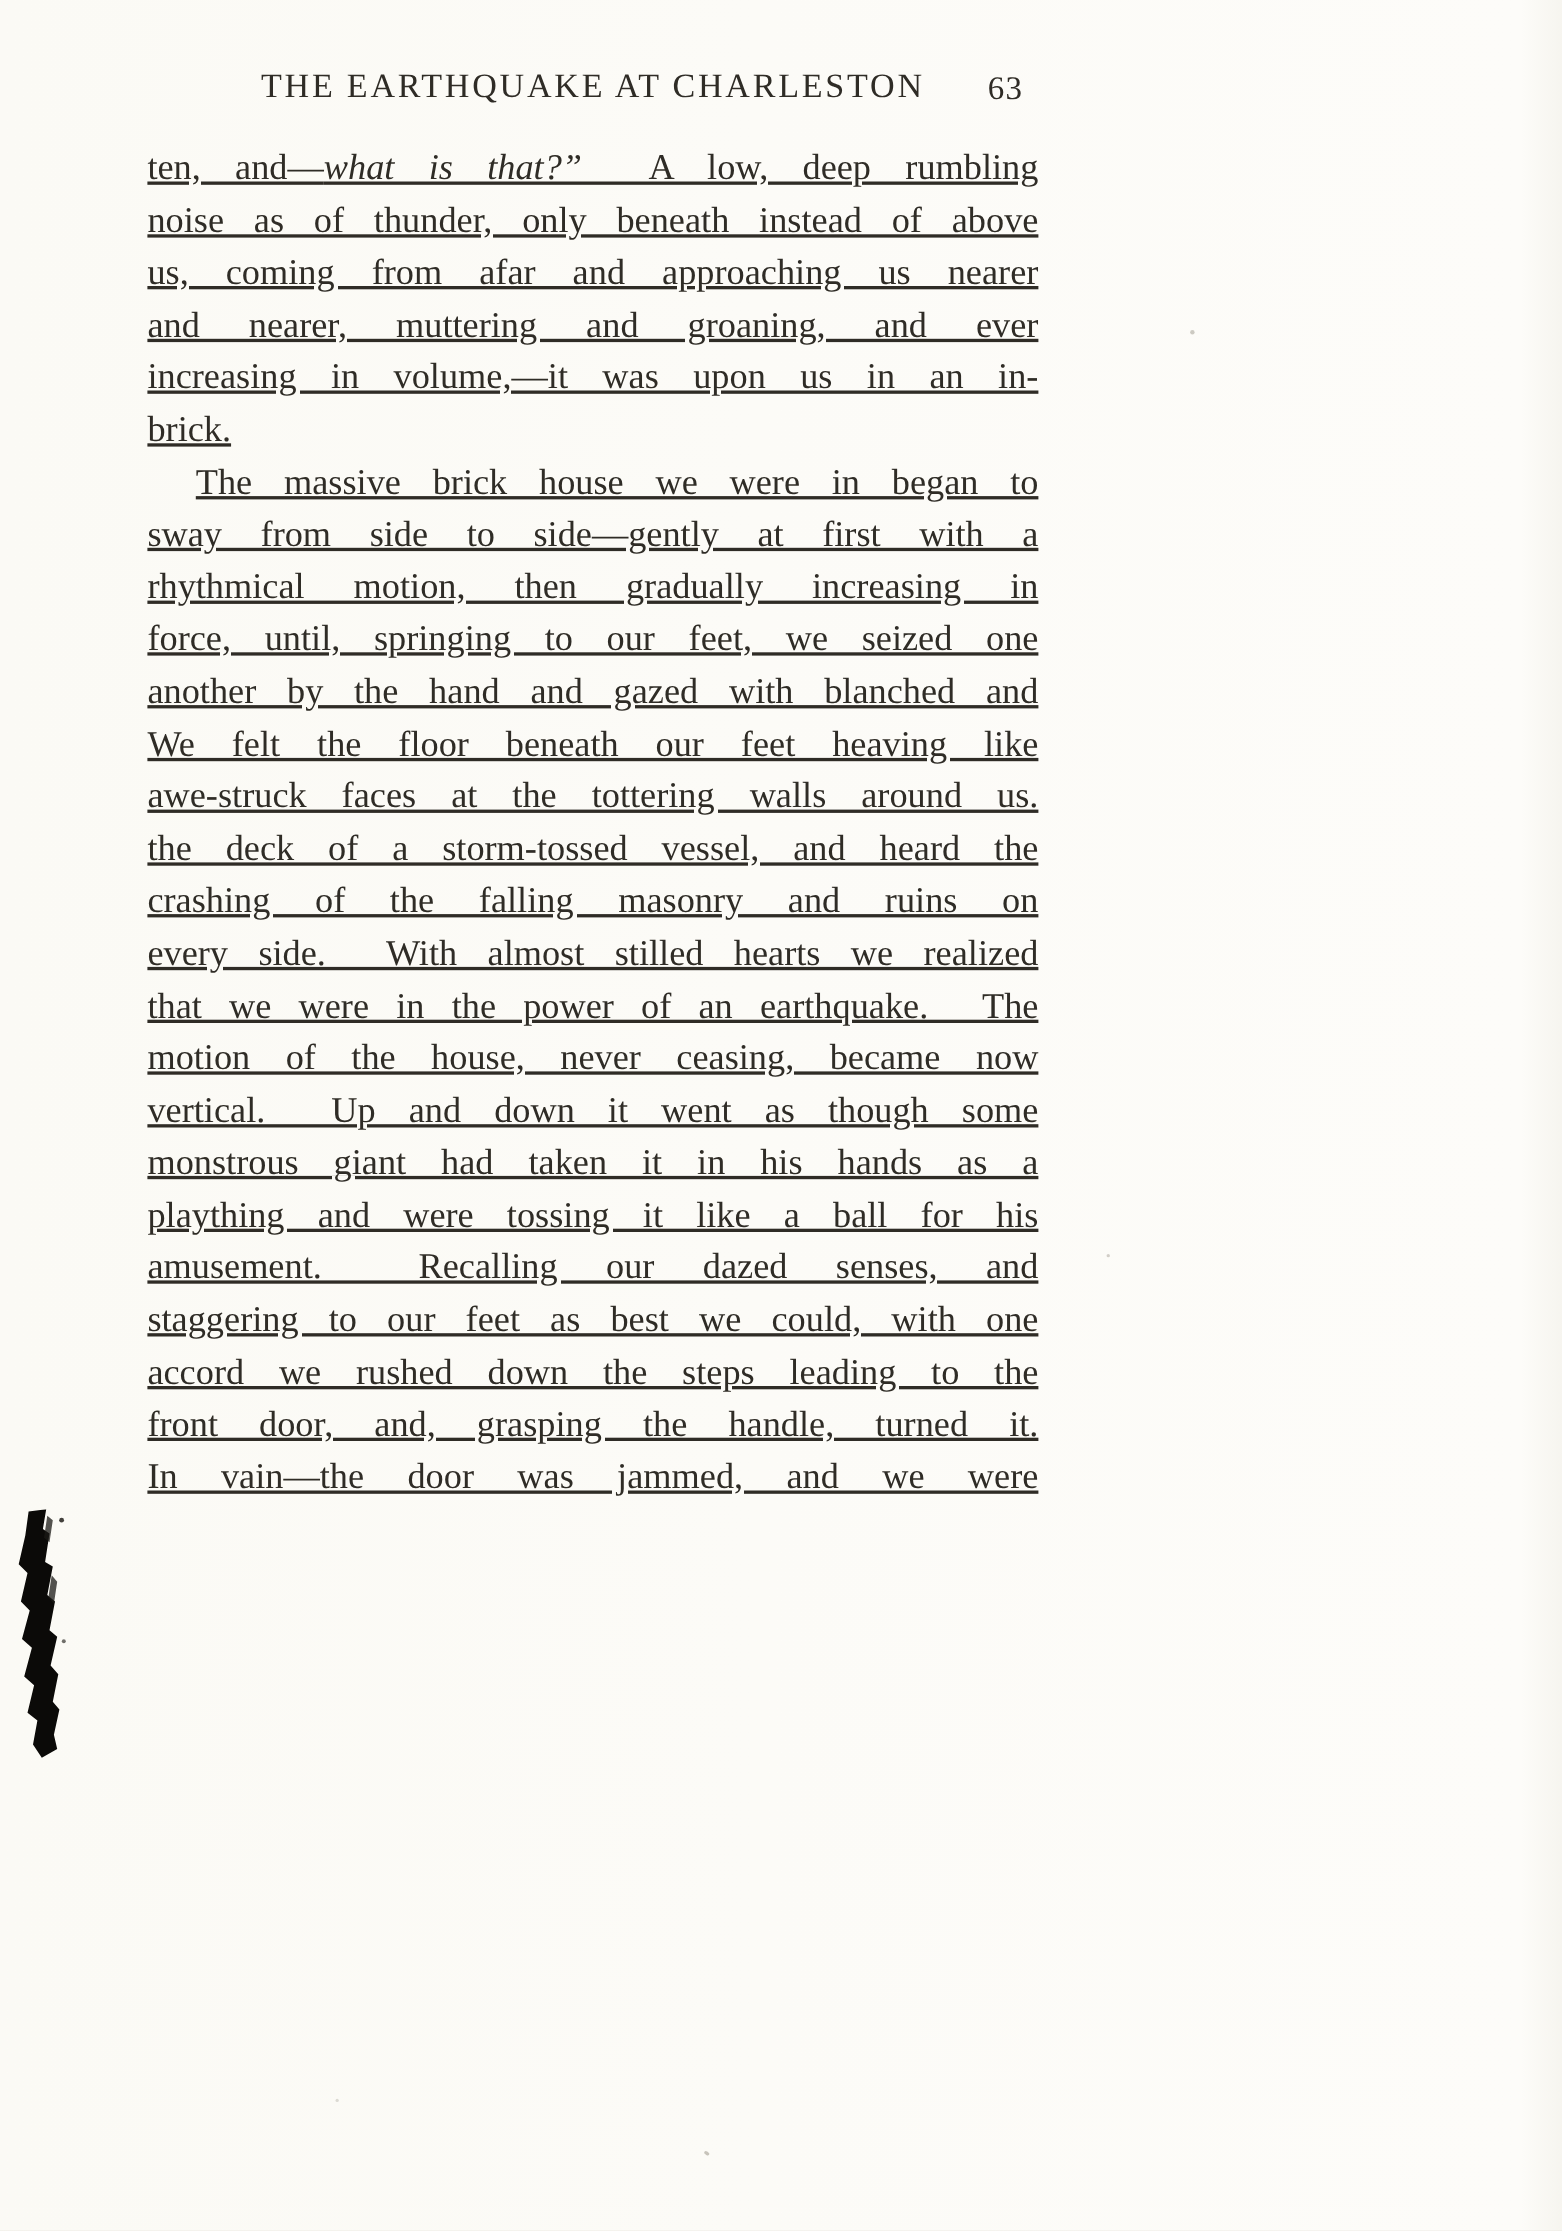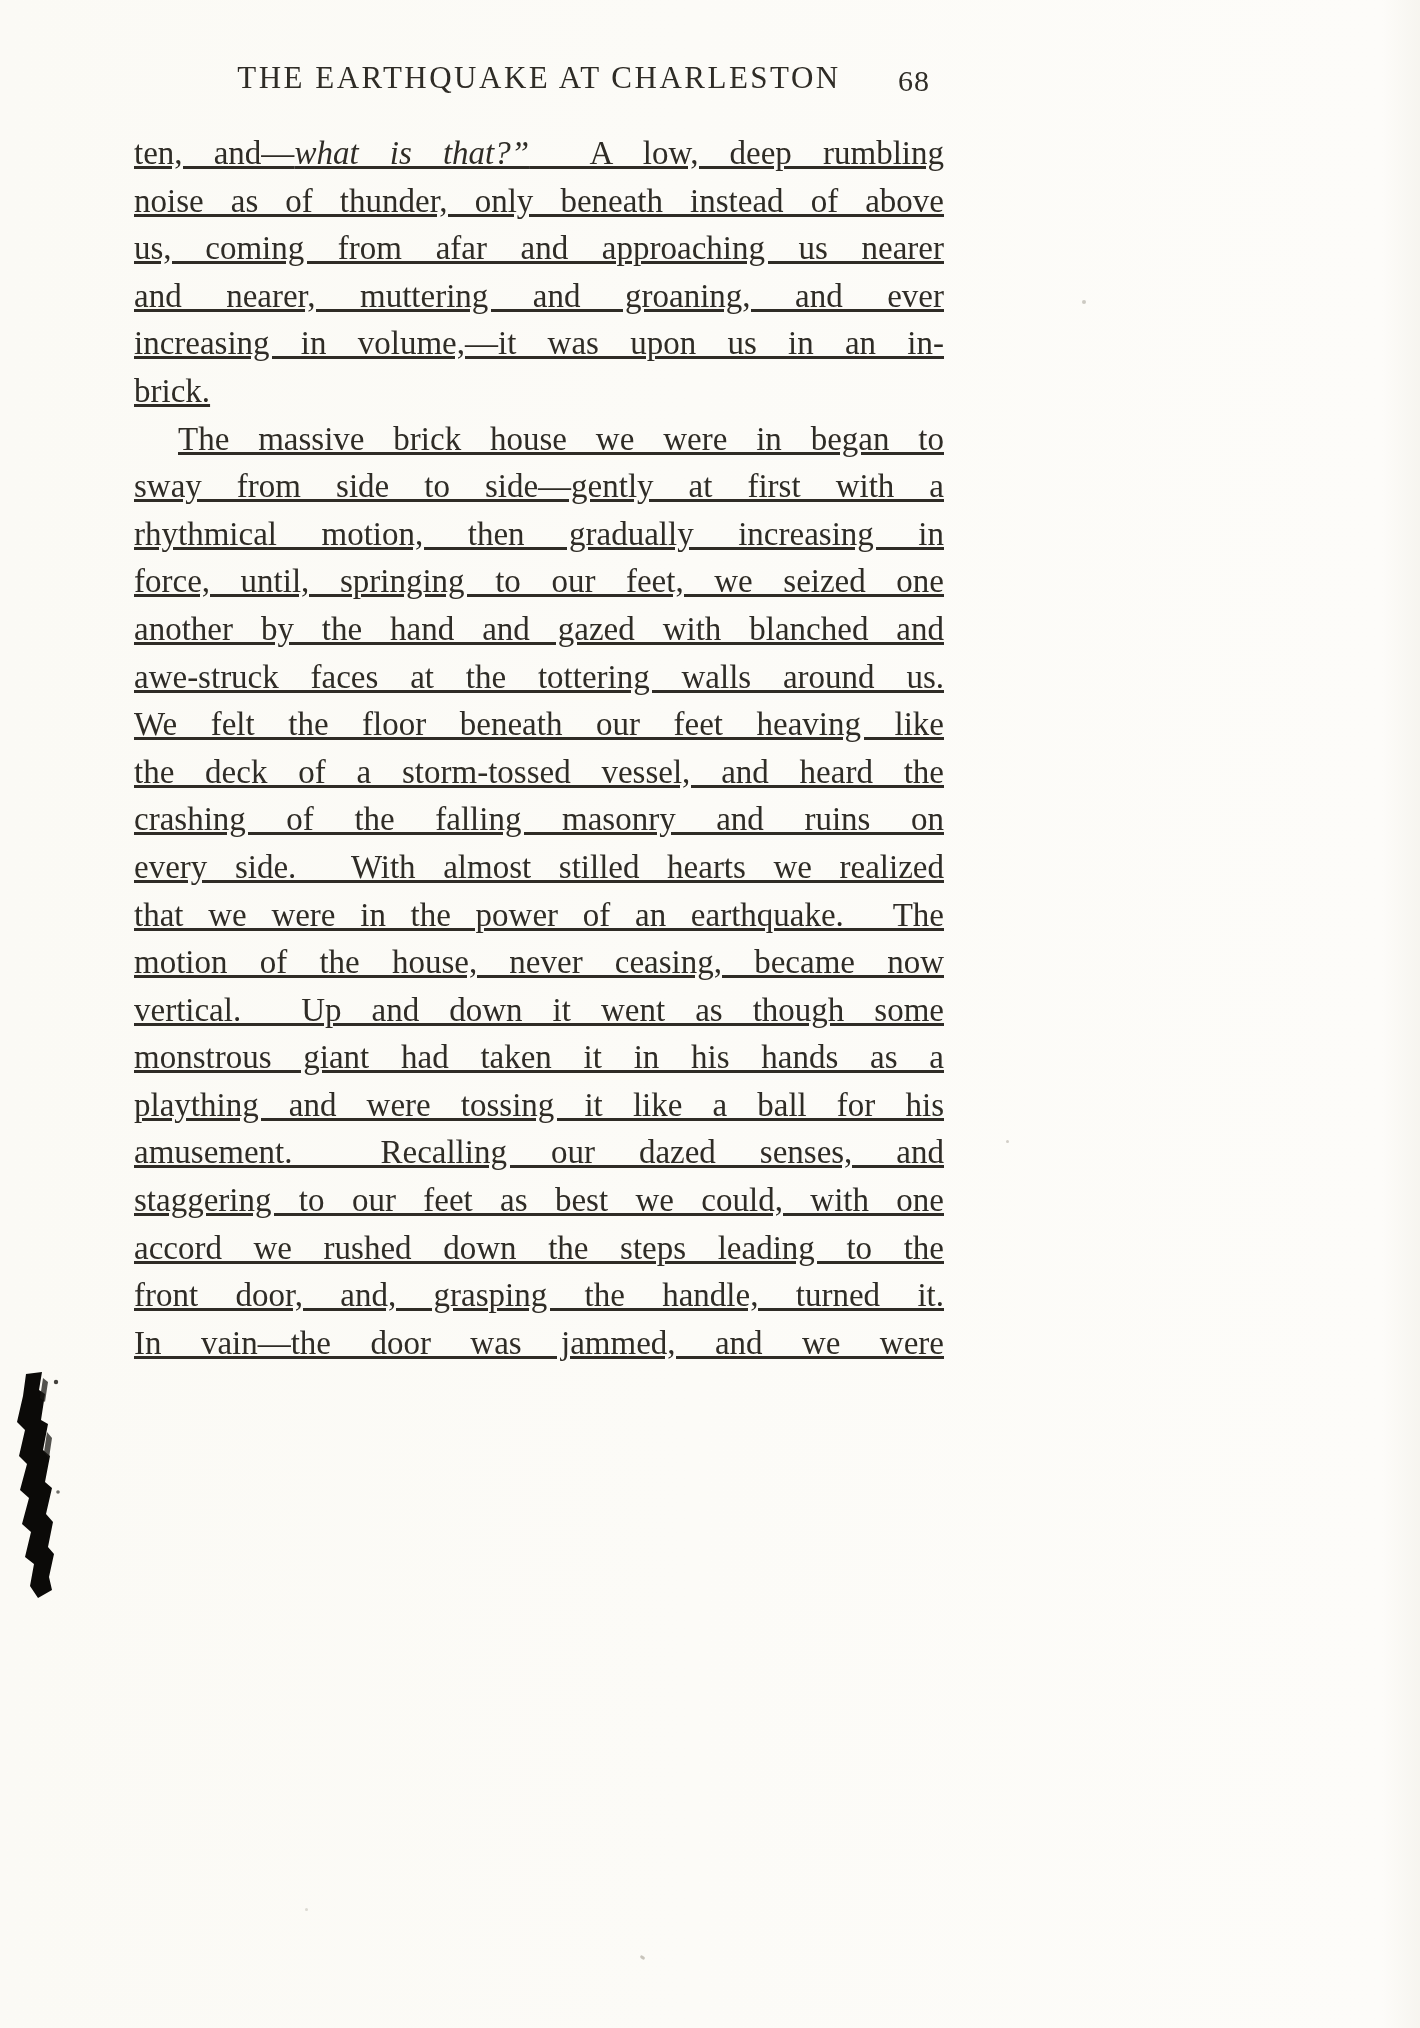--- a/index.html
+++ b/index.html
@@ -39,40 +39,40 @@
   .speck.s3{left:640px;top:1956px;width:5px;height:3px;opacity:.5;transform:rotate(35deg);border-radius:40%;}
   .speck.s4{left:305px;top:1908px;width:3px;height:3px;opacity:.3;}
 </style>
 </head>
 <body>
 
 <div class="page">
 
   <div class="running-header">
     <span>THE EARTHQUAKE AT CHARLESTON</span>
-    <span class="page-number">68</span>
+    <span class="page-number">63</span>
   </div>
 
   <div class="text-block">
       <div>
         <div class="line"><span>ten, and—</span><em>what is that?”</em><span>  A low, deep rumbling</span></div>
         <div class="line"><span>noise as of thunder, only beneath instead of above</span></div>
         <div class="line"><span>us, coming from afar and approaching us nearer</span></div>
         <div class="line"><span>and nearer, muttering and groaning, and ever</span></div>
         <div class="line"><span>increasing in volume,—it was upon us in an in-</span></div>
         <div class="line short"><span>brick.</span></div>
       </div>
       <div>
         <div class="line"><span class="ind"></span><span>The massive brick house we were in began to</span></div>
         <div class="line"><span>sway from side to side—gently at first with a</span></div>
         <div class="line"><span>rhythmical motion, then gradually increasing in</span></div>
         <div class="line"><span>force, until, springing to our feet, we seized one</span></div>
         <div class="line"><span>another by the hand and gazed with blanched and</span></div>
+        <div class="line"><span>We felt the floor beneath our feet heaving like</span></div>
         <div class="line"><span>awe-struck faces at the tottering walls around us.</span></div>
-        <div class="line"><span>We felt the floor beneath our feet heaving like</span></div>
         <div class="line"><span>the deck of a storm-tossed vessel, and heard the</span></div>
         <div class="line"><span>crashing of the falling masonry and ruins on</span></div>
         <div class="line"><span>every side.  With almost stilled hearts we realized</span></div>
         <div class="line"><span>that we were in the power of an earthquake.  The</span></div>
         <div class="line"><span>motion of the house, never ceasing, became now</span></div>
         <div class="line"><span>vertical.  Up and down it went as though some</span></div>
         <div class="line"><span>monstrous giant had taken it in his hands as a</span></div>
         <div class="line"><span>plaything and were tossing it like a ball for his</span></div>
         <div class="line"><span>amusement.  Recalling our dazed senses, and</span></div>
         <div class="line"><span>staggering to our feet as best we could, with one</span></div>

